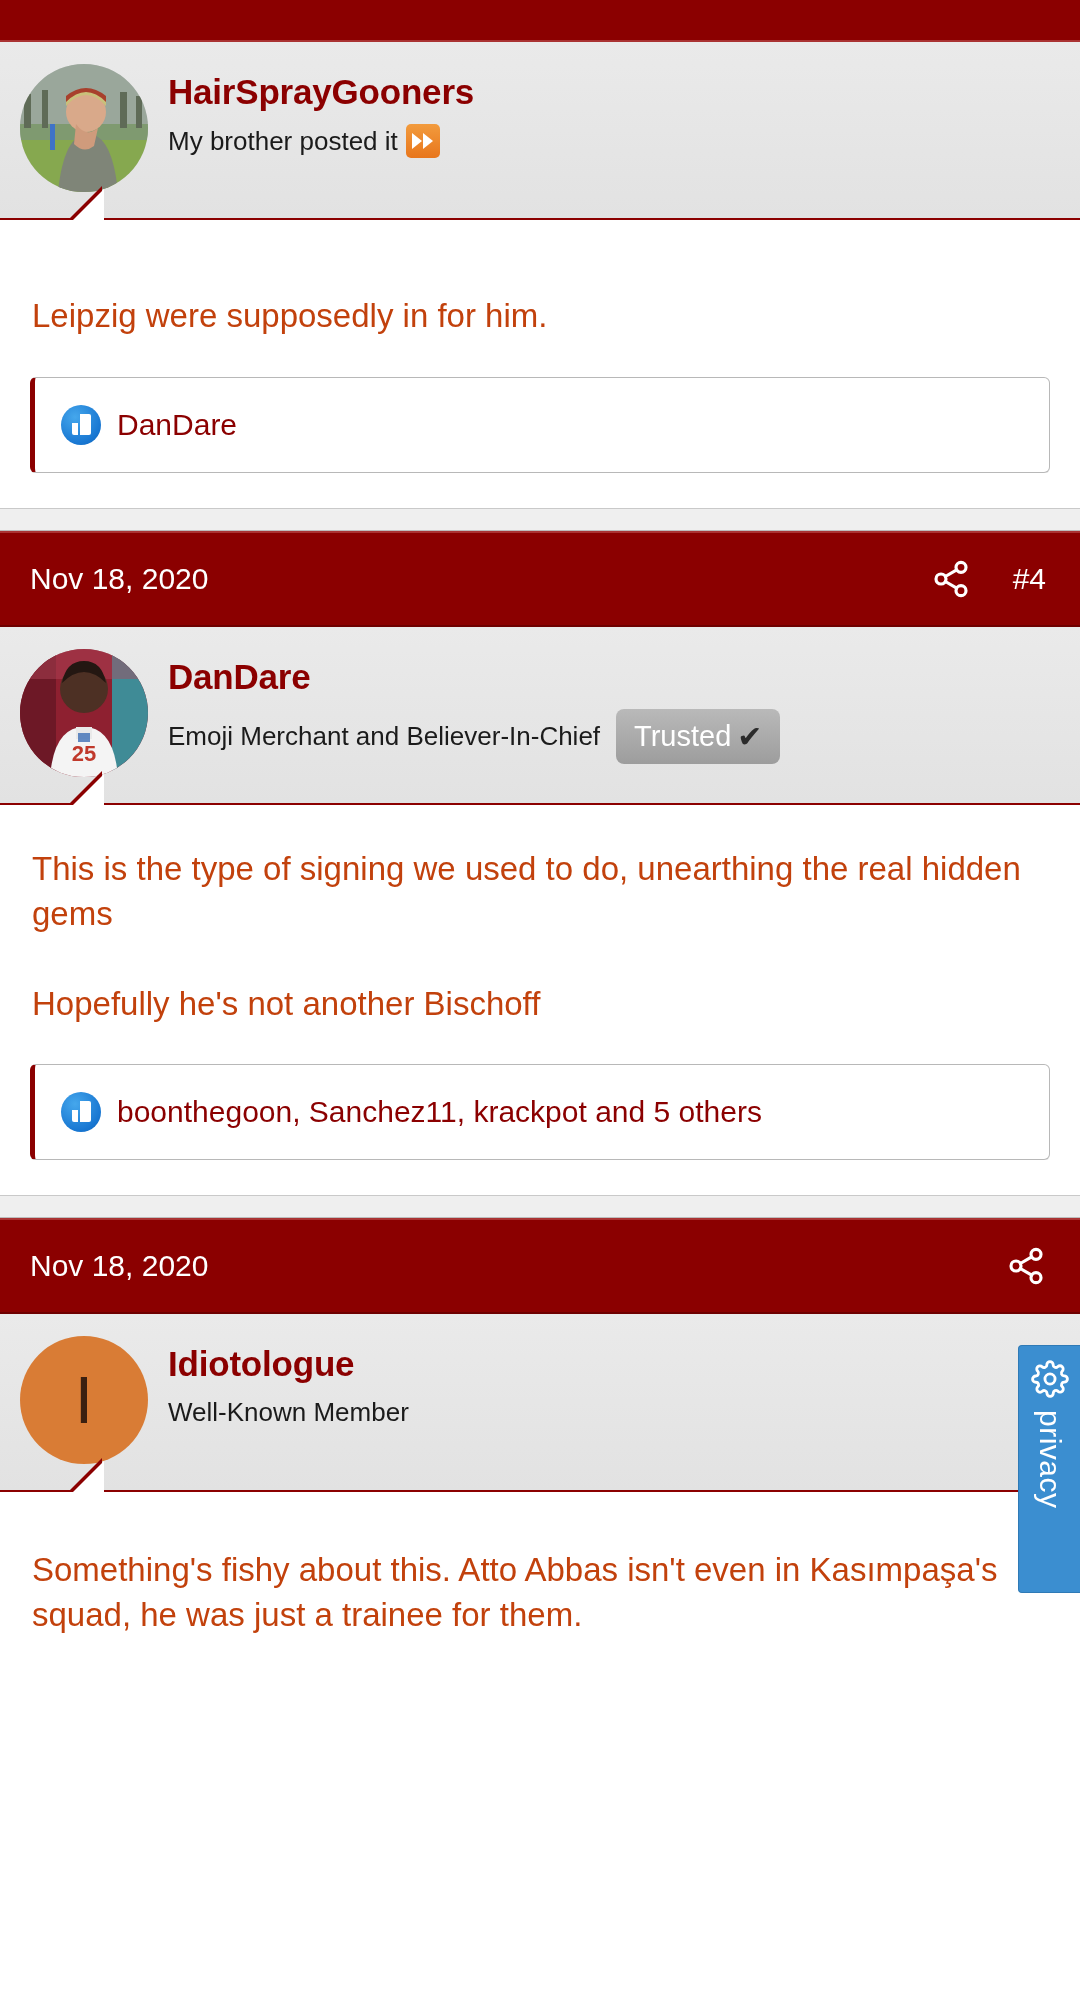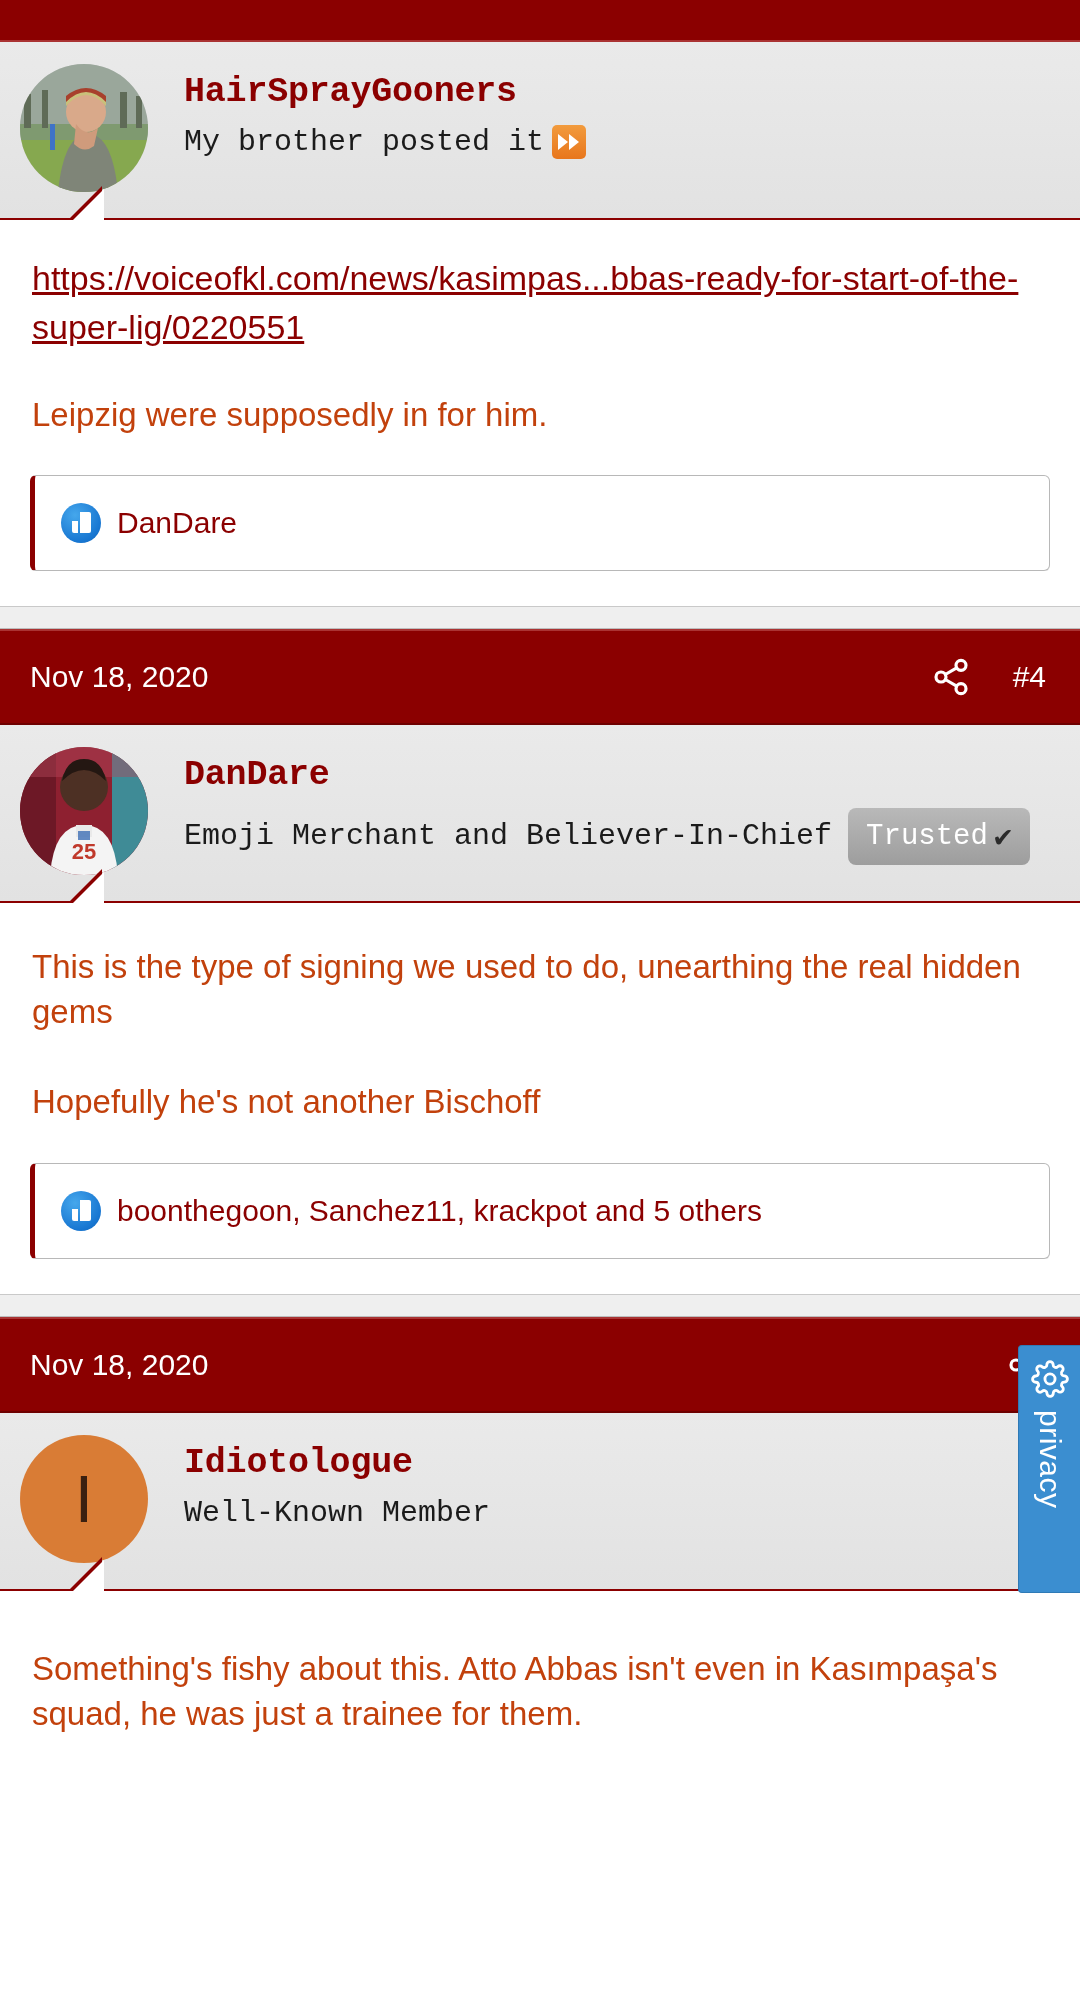--- a/index.html
+++ b/index.html
@@ -83,42 +83,41 @@
     font-size: 66px;
     font-weight: 400;
     display: flex;
     align-items: center;
     justify-content: center;
     line-height: 1;
     font-family: "Liberation Sans", sans-serif;
   }
 
   .head-meta {
-    margin-left: 36px;
+    margin-left: 20px;
     padding-top: 8px;
     min-width: 0;
     flex: 1;
-    font-family: Liberation Mono, monospace;
   }
   .username {
     color: #8b0000;
     font-size: 35px;
     font-weight: bold;
     line-height: 1.15;
     letter-spacing: -0.2px;
   }
   .userline {
     display: flex;
     align-items: center;
     margin-top: 12px;
     flex-wrap: wrap;
   }
   .usertitle {
     color: #1b1b1b;
-    font-size: 30px;
+    font-size: 26px;
     line-height: 1.2;
   }
   .badge {
     margin-left: 16px;
     background: linear-gradient(to bottom, #b9b9b9 0%, #9d9d9d 100%);
     border-radius: 8px;
     padding: 10px 18px;
     color: #ffffff;
     font-size: 29px;
     display: inline-flex;
@@ -299,21 +298,20 @@
               <path d="M6 9 L16 17 L6 25 Z" fill="#ffffff"></path>
               <path d="M17 9 L27 17 L17 25 Z" fill="#ffffff"></path>
             </svg>
           </span>
         </div>
       </div>
       <div class="notch"></div>
     </div>
 
     <div class="post-body">
-      <a class="link" href="#">https://voiceofkl.com/news/kasimpas...bbas-ready-for-start-of-the-super-lig/0220551</a>
       <div class="body-text">Leipzig were supposedly in for him.</div>
     </div>
 
     <div class="likes-wrap">
       <div class="likes">
         <span class="thumb"></span>
         <span class="likers">DanDare</span>
       </div>
     </div>
     <div class="post-gap"></div>

